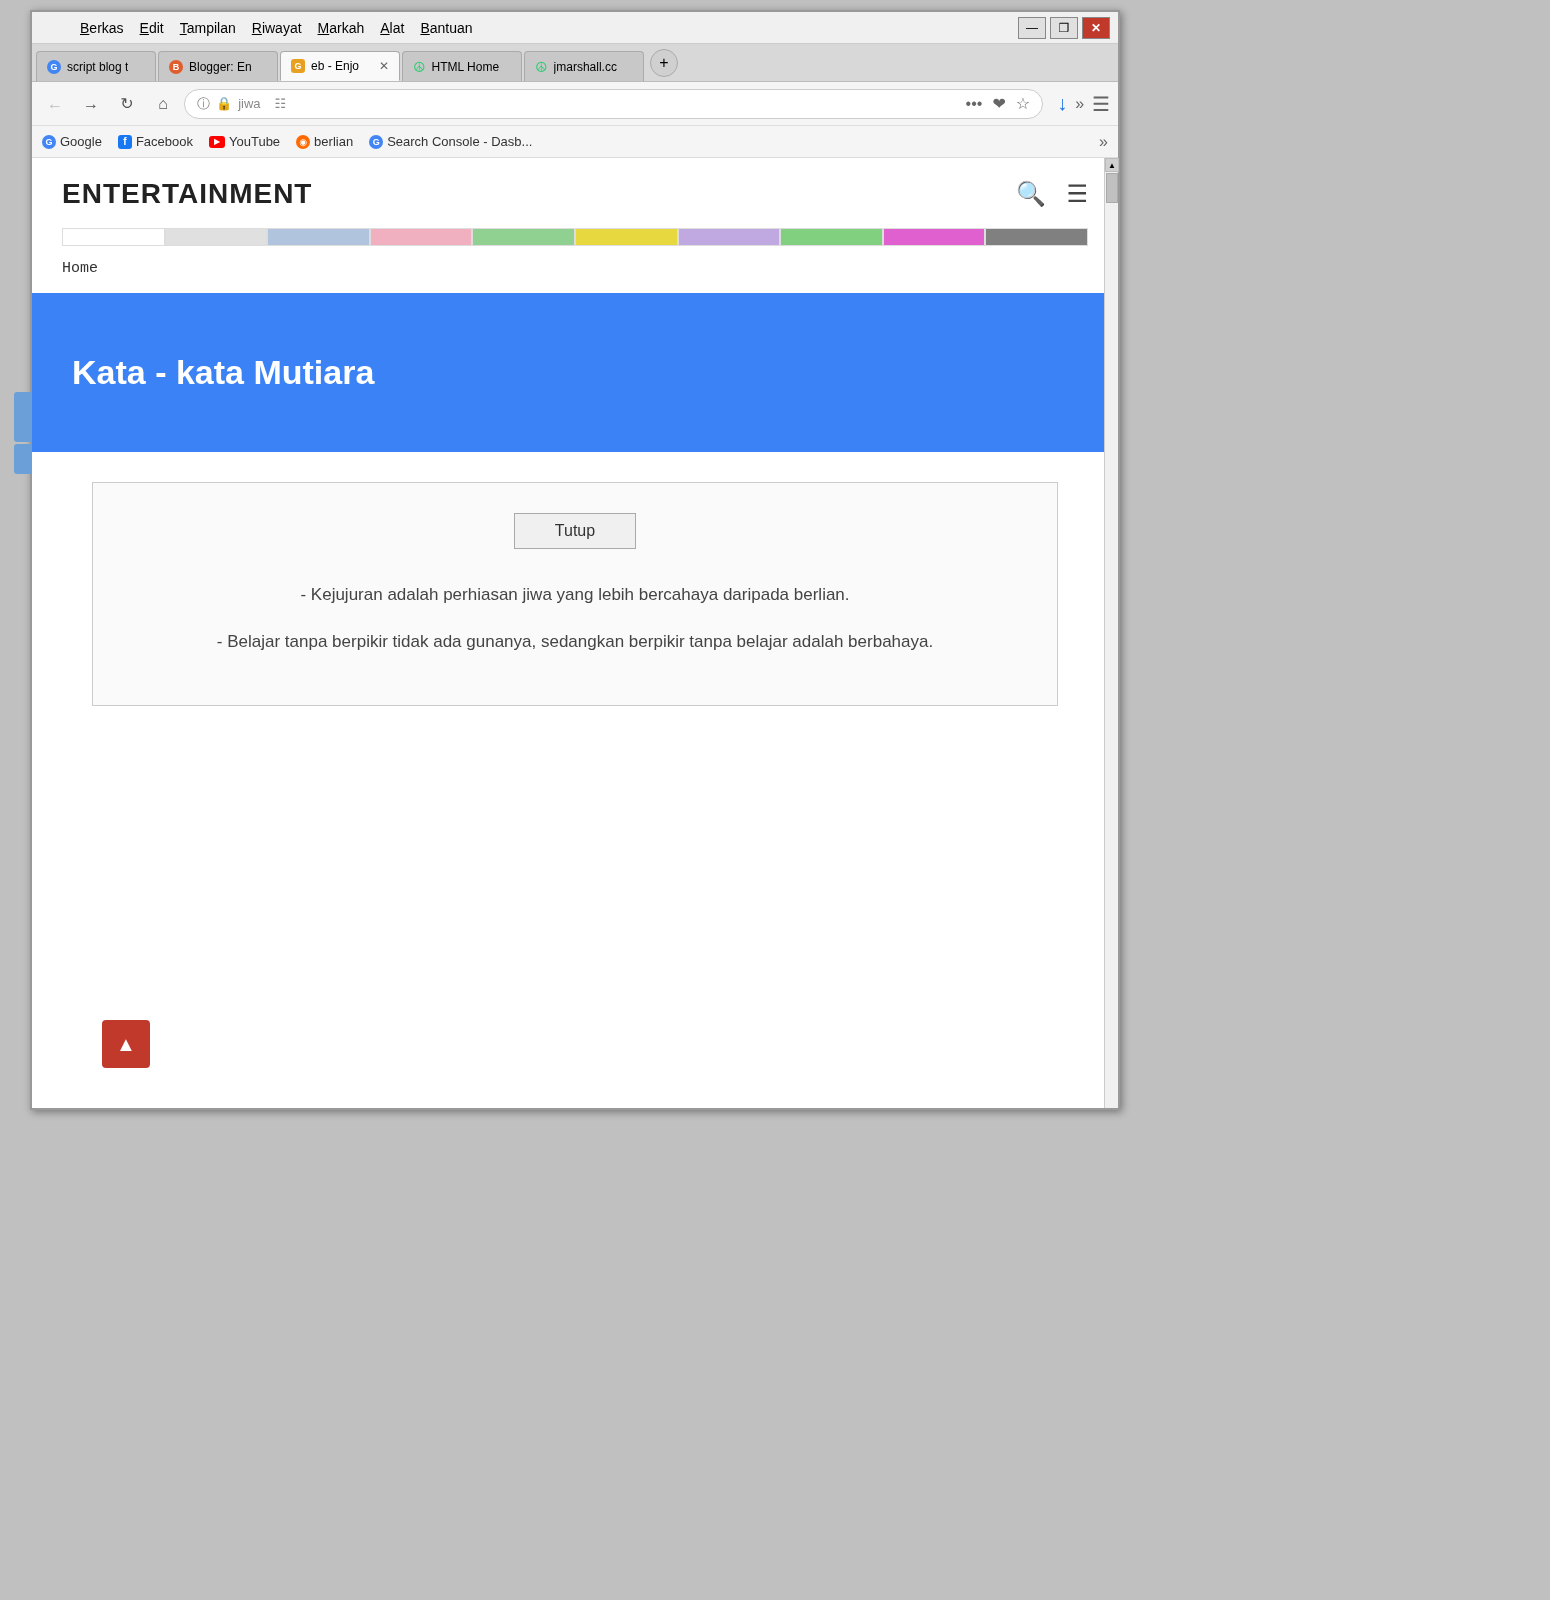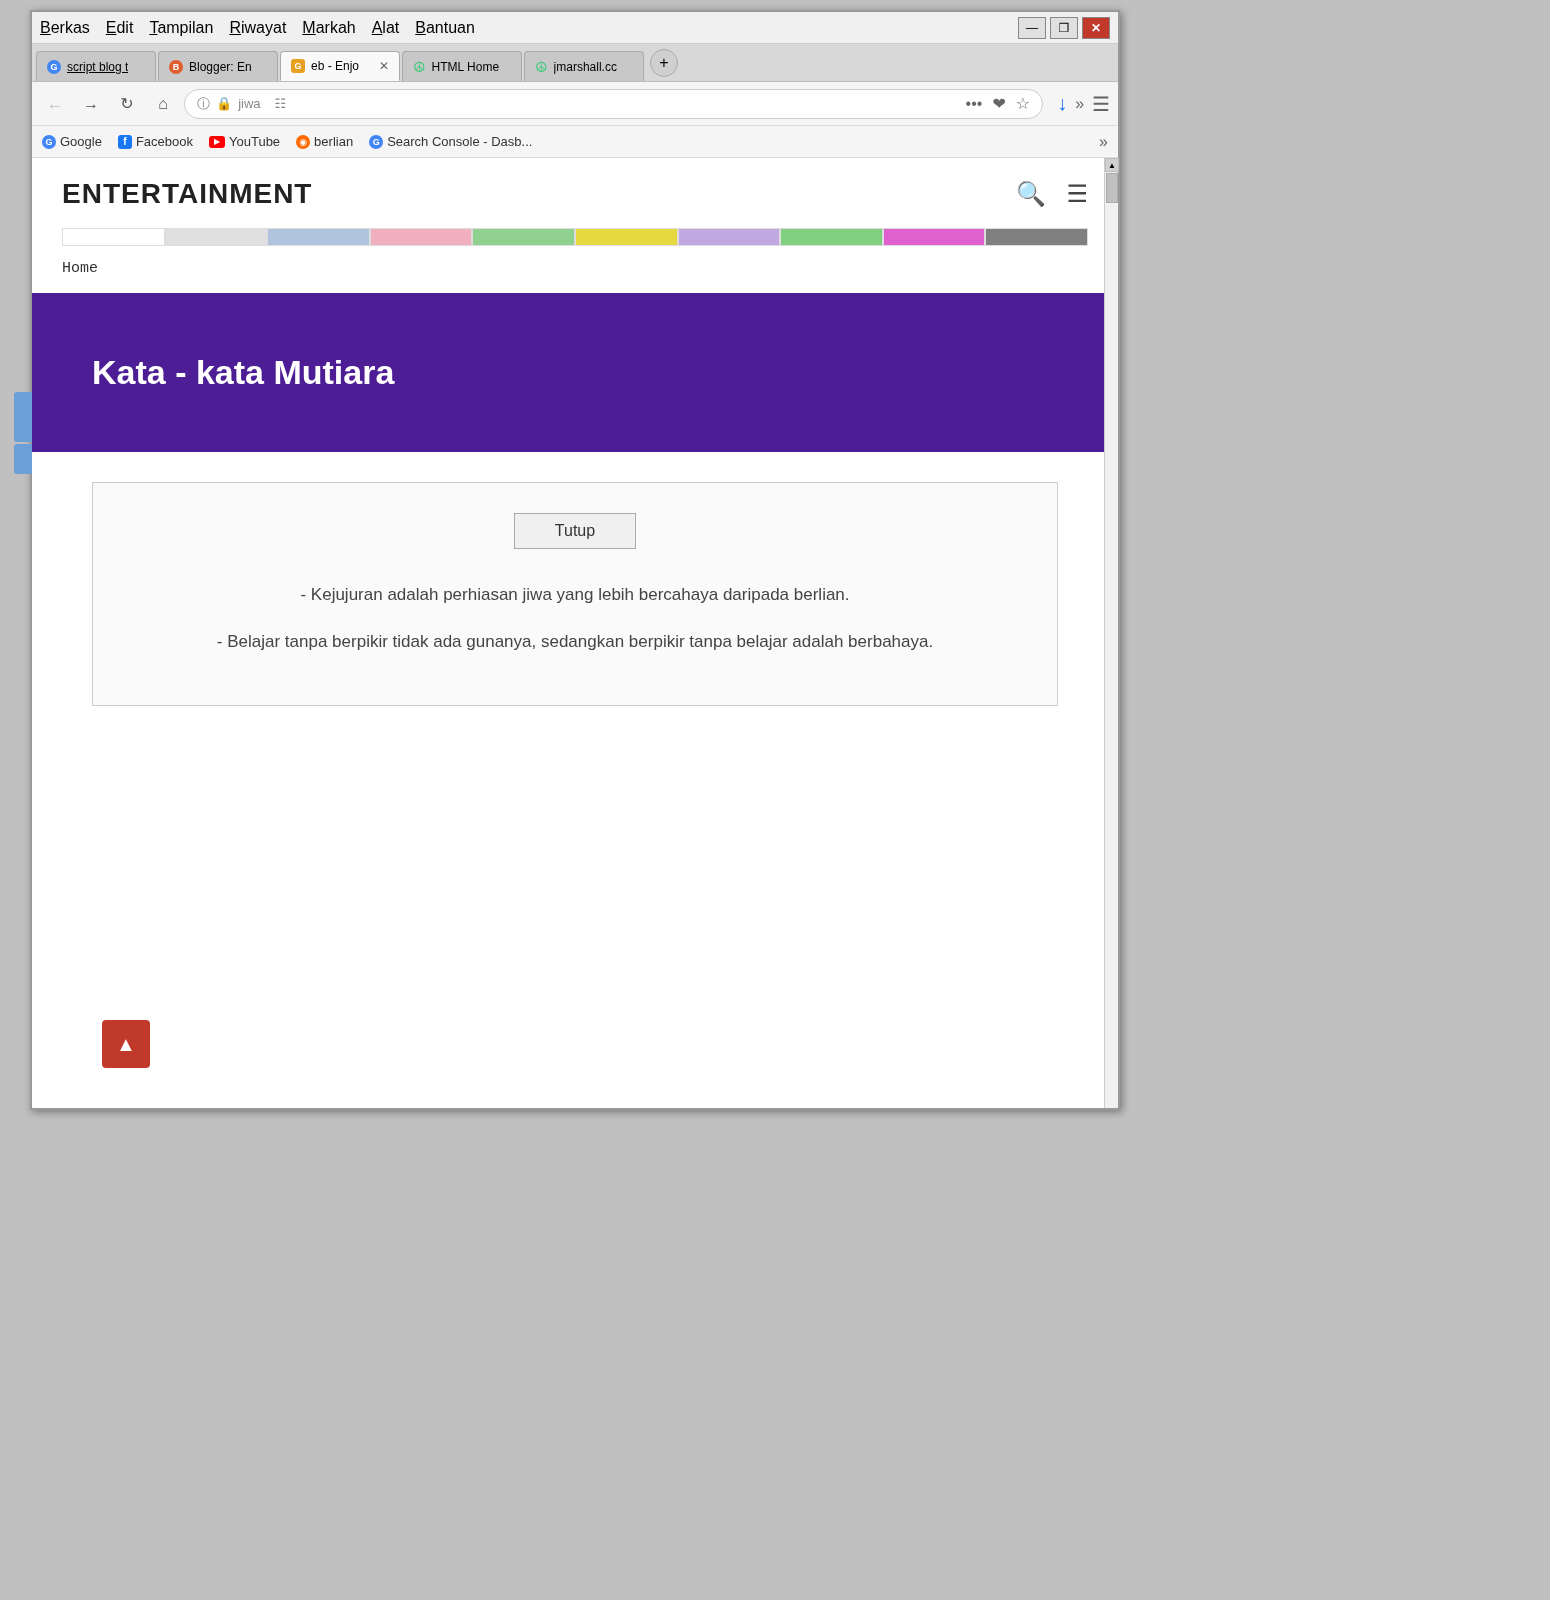--- a/index.html
+++ b/index.html
@@ -29,22 +29,23 @@
       height: 32px;
       display: flex;
       align-items: center;
       padding: 0 8px;
       border-bottom: 1px solid #ccc;
       justify-content: space-between;
     }
     .menu-items {
       display: flex;
       gap: 16px;
-      font-size: 16px;
+      font-size: 14px;
       color: #000;
+      margin-left: 40px;
     }
     .menu-items span {
       cursor: pointer;
     }
     .window-controls {
       display: flex;
       gap: 4px;
     }
     .win-btn {
       width: 28px;
@@ -228,22 +229,22 @@
       color: #333;
     }
     .site-nav a {
       text-decoration: none;
       color: #333;
       font-family: Liberation Mono, monospace;
     }
 
     
     .hero-banner {
-      background: #4c1d95;
-      padding: 60px 60px;
+      background: #3b82f6;
+      padding: 60px 40px;
       margin: 0;
     }
     .hero-title {
       font-size: 34px;
       font-weight: bold;
       color: white;
     }
 
     
     .content-card {
@@ -356,21 +357,21 @@
       <div class="win-btn">—</div>
       <div class="win-btn">❐</div>
       <div class="win-btn close">✕</div>
     </div>
   </div>
 
   <div class="tab-bar">
 
     <div class="tab">
       <span style="background:#4285F4;border-radius:50%;width:14px;height:14px;display:inline-flex;align-items:center;justify-content:center;color:white;font-size:9px;font-weight:bold;flex-shrink:0">G</span>
-      <span style="overflow:hidden;white-space:nowrap;text-overflow:ellipsis;font-size:12px;text-decoration:underline;">script blog t</span>
+      <span style="overflow:hidden;white-space:nowrap;text-overflow:ellipsis;font-size:12px;">script blog t</span>
     </div>
 
     <div class="tab">
       <span style="background:#e05d2e;border-radius:50%;width:14px;height:14px;display:inline-flex;align-items:center;justify-content:center;color:white;font-size:9px;font-weight:bold;flex-shrink:0">B</span>
       <span style="overflow:hidden;white-space:nowrap;text-overflow:ellipsis;font-size:12px;">Blogger: En</span>
     </div>
 
     <div class="tab active">
       <span style="background:#e8a020;border-radius:3px;width:14px;height:14px;display:inline-flex;align-items:center;justify-content:center;color:white;font-size:9px;font-weight:bold;flex-shrink:0">G</span>
       <span style="overflow:hidden;white-space:nowrap;text-overflow:ellipsis;font-size:12px;">eb - Enjo</span>

